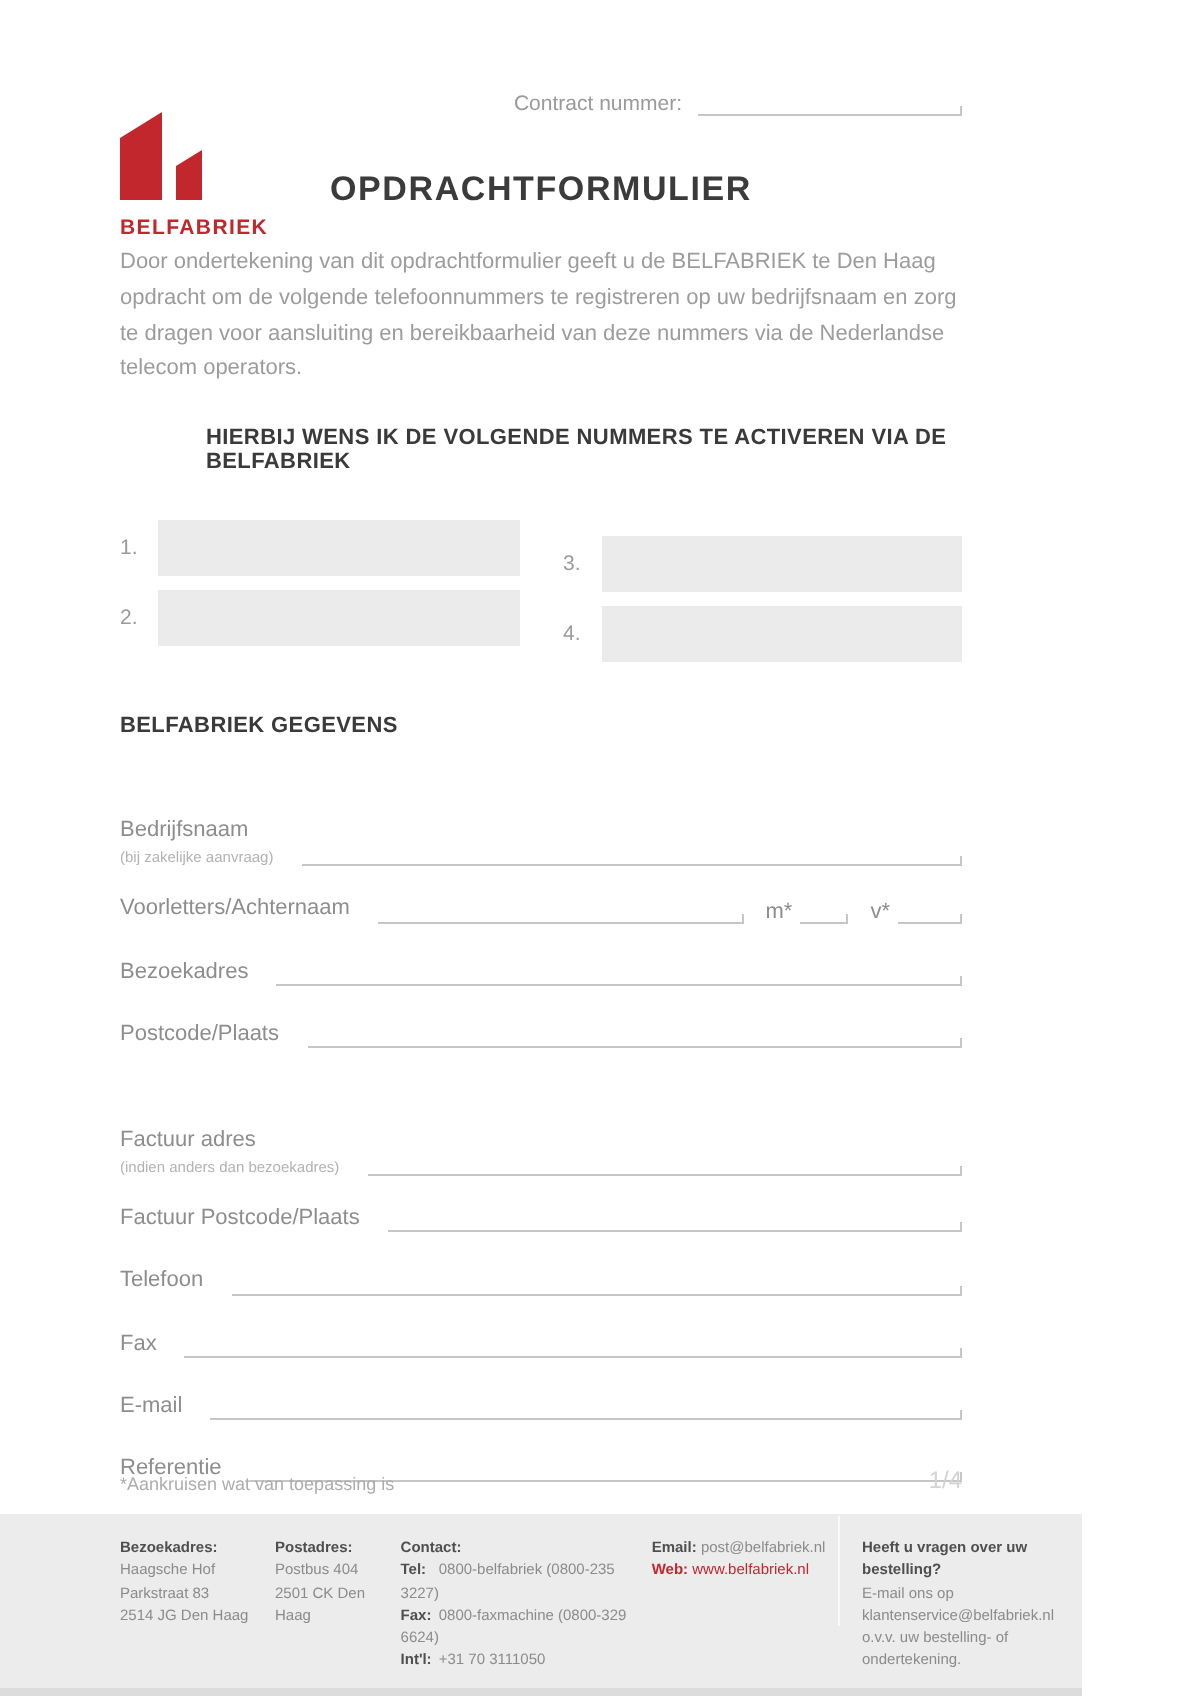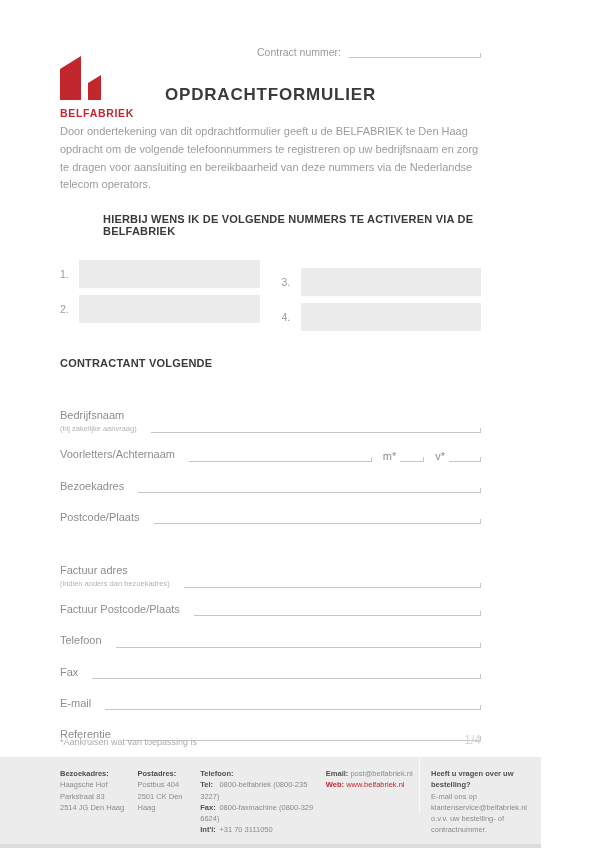--- a/index.html
+++ b/index.html
@@ -109,21 +109,21 @@
           <span class="num-label">3.</span>
           <span class="num-box"></span>
         </div>
         <div class="num-row">
           <span class="num-label">4.</span>
           <span class="num-box"></span>
         </div>
       </div>
     </div>
 
-    <div class="section-heading heading-contractant">CONTRACTANT VOLGENDE</div>
+    <div class="section-heading heading-contractant">BELFABRIEK GEGEVENS</div>
 
     <div class="form">
 
       <div class="form-row with-sub">
         <span class="f-label">
           <span>Bedrijfsnaam</span>
           <span class="sub">(bij zakelijke aanvraag)</span>
         </span>
         <span class="line"></span>
       </div>
@@ -194,21 +194,21 @@
       <div>Haagsche Hof</div>
       <div>Parkstraat 83</div>
       <div>2514 JG Den Haag</div>
     </div>
     <div class="fcol-post">
       <div class="fhead">Postadres:</div>
       <div>Postbus 404</div>
       <div>2501 CK Den Haag</div>
     </div>
     <div class="fcol-contact">
-      <div class="fhead">Telefoon:</div>
+      <div class="fhead">Contact:</div>
       <div>
         <span class="clabel">Tel:</span>
         <span>0800-belfabriek (0800-235 3227)</span>
       </div>
       <div>
         <span class="clabel">Fax:</span>
         <span>0800-faxmachine (0800-329 6624)</span>
       </div>
       <div>
         <span class="clabel">Int'l:</span>
@@ -223,18 +223,18 @@
       </div>
       <div>
         <span class="clabel red">Web:</span>
         <span class="red">www.belfabriek.nl</span>
       </div>
     </div>
     <div class="fdivider"></div>
     <div class="fcol-questions">
       <div class="fhead">Heeft u vragen over uw bestelling?</div>
       <div>E-mail ons op klantenservice@belfabriek.nl</div>
-      <div>o.v.v. uw bestelling- of contractnummer.</div>
+      <div>o.v.v. uw bestelling- of ondertekening.</div>
     </div>
   </div>
 
   <div class="page-edge"></div>
 </div>
 
 </body></html>

